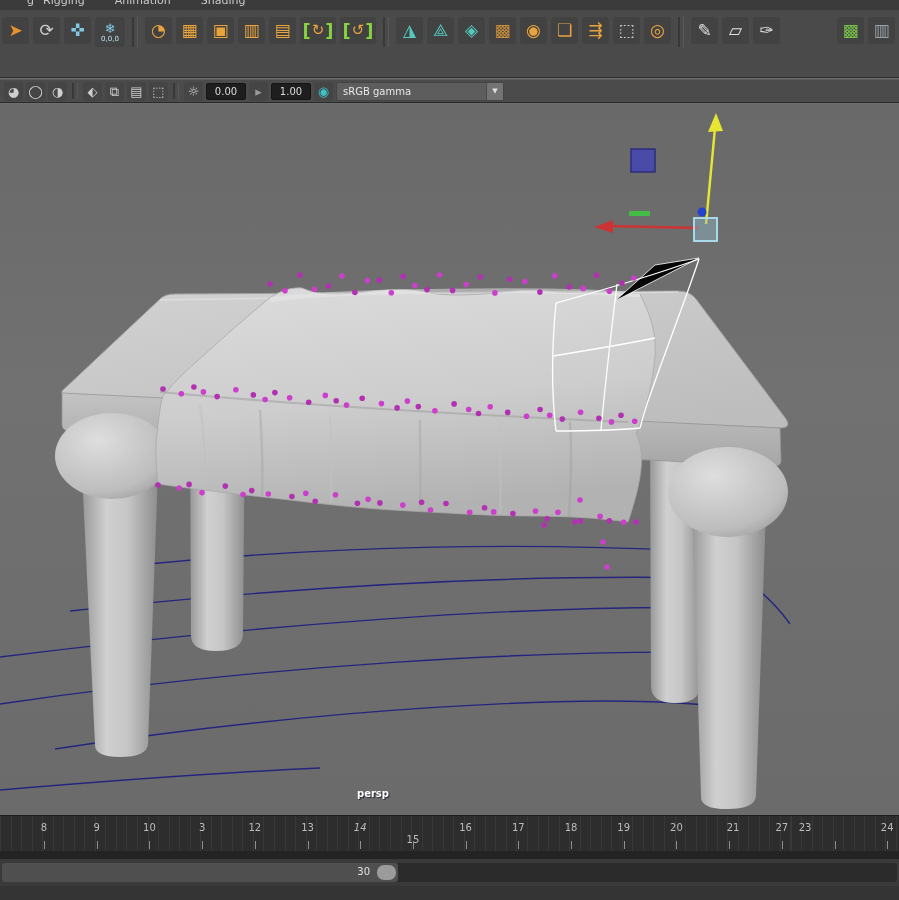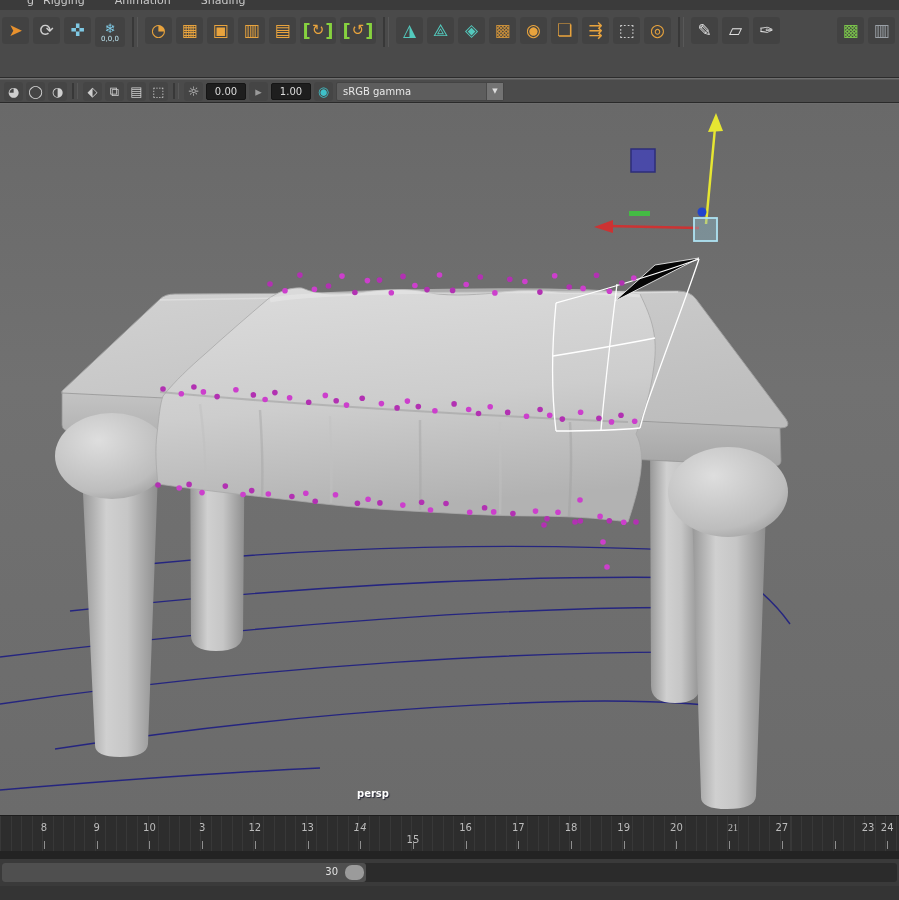--- a/index.html
+++ b/index.html
@@ -86,21 +86,21 @@
   }
   .frame-tick{
     position:absolute; bottom:2px; width:1px; height:8px; background:#8f8f8f;
   }
 
   .spacer-row{ position:absolute; top:851px; left:0; width:899px; height:8px; background:#232323; }
 
   
   .range-row{ position:absolute; top:859px; left:0; width:899px; height:27px; background:#3a3a3a; padding:4px 2px; }
   .range-track{ position:relative; width:100%; height:19px; background:#2b2b2b; border-radius:3px; }
-  .range-bar{ position:absolute; left:0; top:0; width:364px; height:19px; background:#4f4f4f; border-radius:3px; cursor:grab; }
+  .range-bar{ position:absolute; left:0; top:0; width:396px; height:19px; background:#4f4f4f; border-radius:3px; cursor:grab; }
   .range-value{ position:absolute; right:28px; top:3px; font-size:10px; color:#e2e2e2; }
   .range-handle{ position:absolute; right:2px; top:2px; width:19px; height:15px; background:#9b9b9b; border-radius:7px; cursor:ew-resize; }
 
   .bottom-row{ position:absolute; top:886px; left:0; width:899px; height:14px; background:#343434; }
 </style>
 </head>
 <body>
 
 <div class="menubar">
   <span class="menu-item m0">g</span>
@@ -400,25 +400,25 @@
     <div class="frame-label" style="left: 465.6px;">16</div>
     <div class="frame-tick" style="left: 465.6px;"></div>
     <div class="frame-label" style="left: 518.3px;">17</div>
     <div class="frame-tick" style="left: 518.3px;"></div>
     <div class="frame-label" style="left: 571px;">18</div>
     <div class="frame-tick" style="left: 571px;"></div>
     <div class="frame-label" style="left: 623.7px;">19</div>
     <div class="frame-tick" style="left: 623.7px;"></div>
     <div class="frame-label" style="left: 676.4px;">20</div>
     <div class="frame-tick" style="left: 676.4px;"></div>
-    <div class="frame-label" style="left: 733px; font-family: Liberation Serif, serif;">21</div>
+    <div class="frame-label" style="left: 733px;">21</div>
     <div class="frame-tick" style="left: 729.1px;"></div>
     <div class="frame-label" style="left: 781.8px;">27</div>
     <div class="frame-tick" style="left: 781.8px;"></div>
-    <div class="frame-label" style="left: 868px;">23</div>
+    <div class="frame-label" style="left: 805px;">23</div>
     <div class="frame-tick" style="left: 834.5px;"></div>
     <div class="frame-label" style="left: 887.2px;">24</div>
     <div class="frame-tick" style="left: 887.2px;"></div>
   </div>
 <div class="spacer-row"></div>
 
 <div class="range-row">
   <div class="range-track">
     <div class="range-bar">
       <span class="range-value">30</span>

